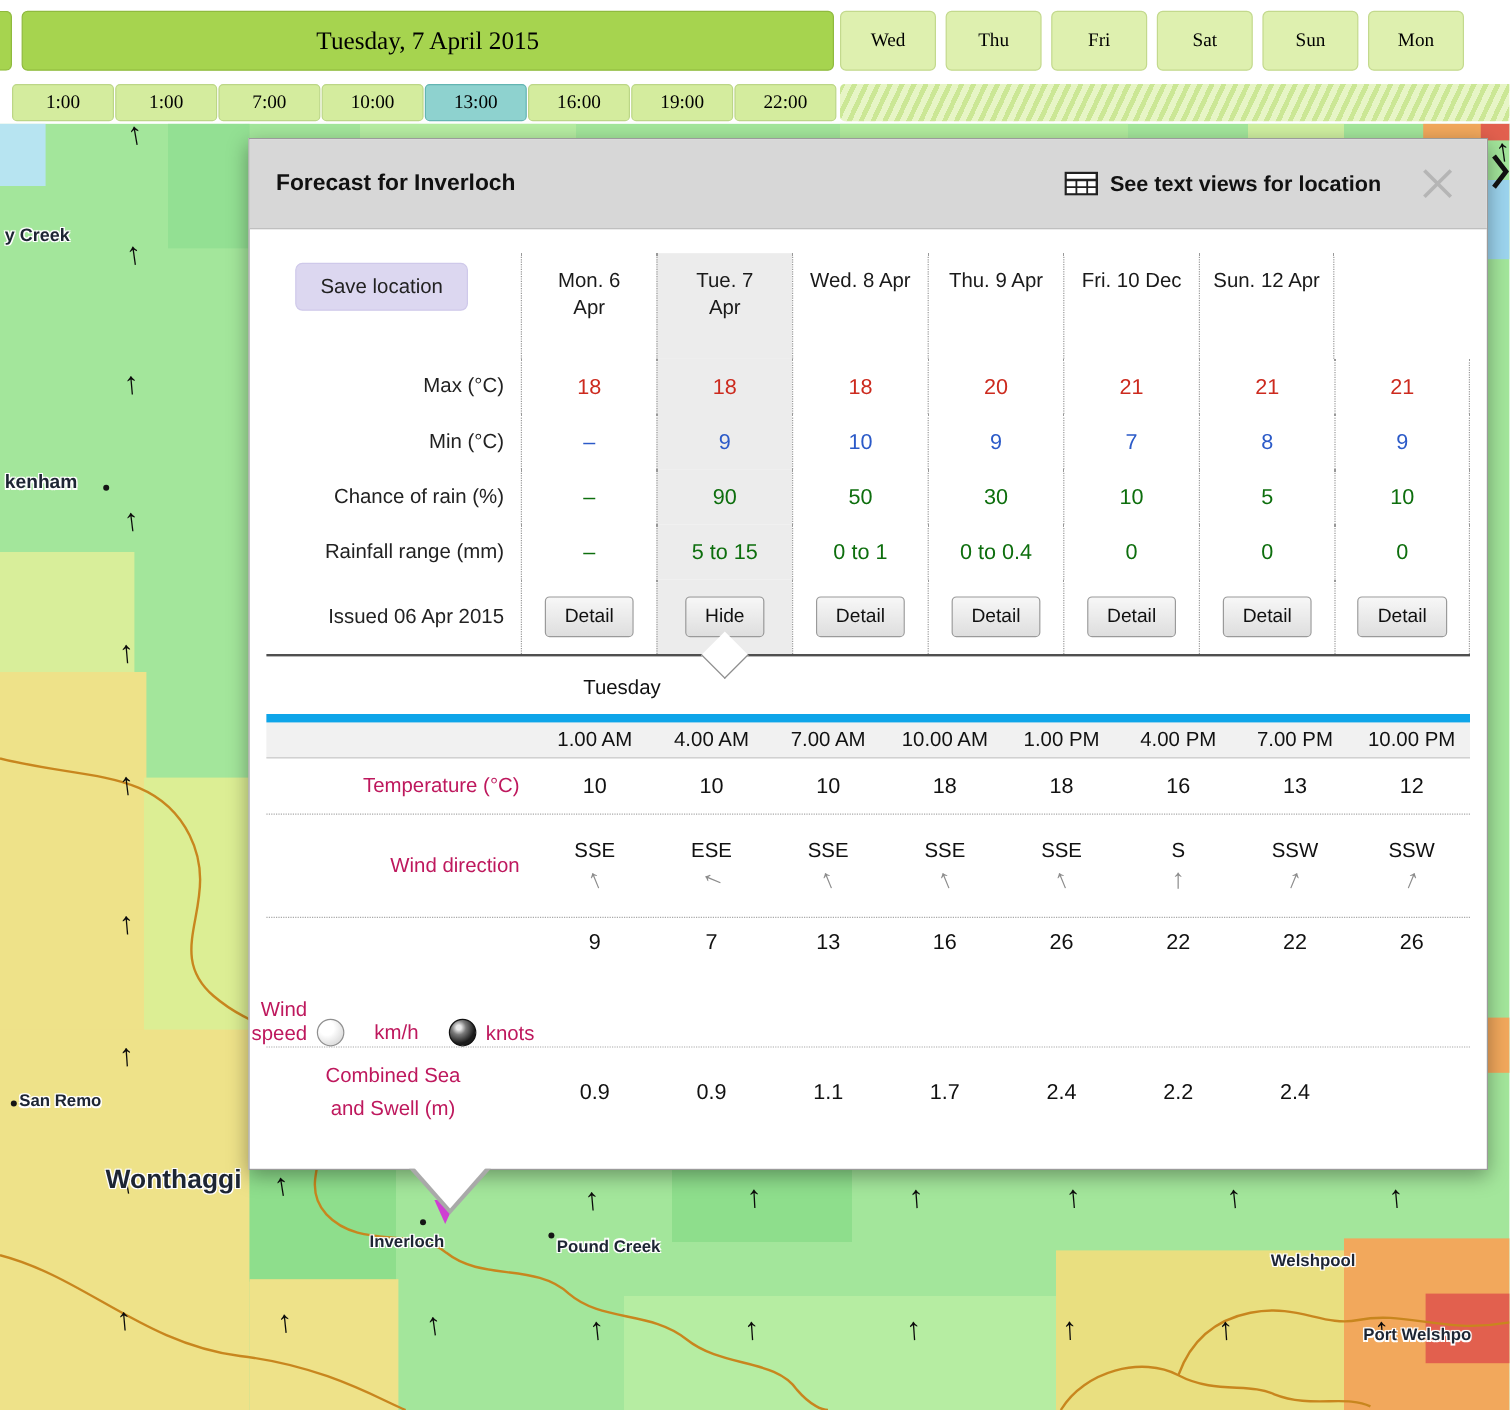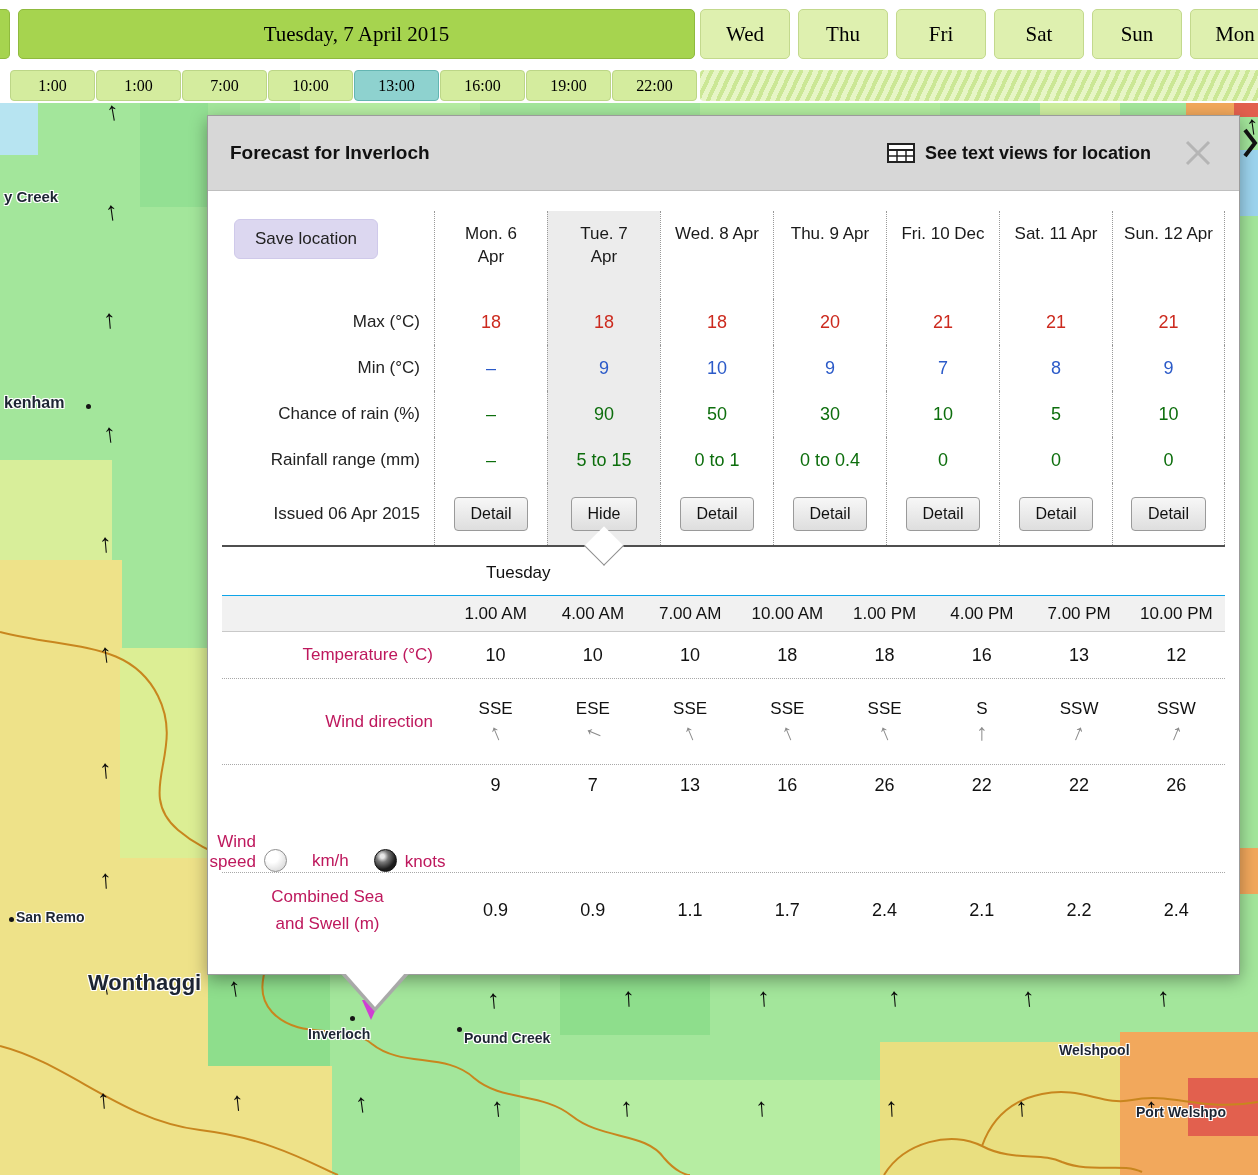--- a/index.html
+++ b/index.html
@@ -19,22 +19,22 @@
 
   
   #topbar-bg{position:absolute;top:0;left:0;width:1258px;height:103px;background:#fff;z-index:5}
   #prev-stub{position:absolute;left:0;top:9px;width:10px;height:50px;background:#a6d44f;
     border:1px solid #8fba3e;border-left:none;border-radius:0 5px 5px 0;z-index:6}
   #date-tab{position:absolute;left:18px;top:9px;width:677px;height:50px;background:#a6d44f;
     border:1px solid #8fba3e;border-radius:5px;display:flex;align-items:center;justify-content:center;
     font-size:21px;color:#000;z-index:6;font-family:"Liberation Serif",serif;cursor:pointer}
   #day-tabs{position:absolute;left:700px;top:9px;height:50px;display:flex;gap:8px;z-index:6;
     font-family:"Liberation Serif",serif}
-  .day-tab{width:90px;height:50px;background:#def0af;border:1px solid #c3d98d;border-radius:5px;
-    display:flex;align-items:center;justify-content:center;font-size:21px;color:#000;cursor:pointer}
+  .day-tab{width:80px;height:50px;background:#def0af;border:1px solid #c3d98d;border-radius:5px;
+    display:flex;align-items:center;justify-content:center;font-size:16px;color:#000;cursor:pointer}
   #time-hatch{position:absolute;left:700px;top:70px;width:558px;height:31px;z-index:6;
     background:repeating-linear-gradient(115deg,#cbe795 0 4px,#e7f5c6 4px 9px);border-radius:4px 0 0 4px}
   #time-tabs{position:absolute;left:10px;top:70px;height:21px;display:flex;gap:1px;z-index:6;
     font-family:"Liberation Serif",serif}
   .time-tab{width:85px;height:31px;background:#d4ec9e;border:1px solid #bcd687;border-radius:4px;
     display:flex;align-items:center;justify-content:center;font-size:16px;color:#000;cursor:pointer}
   .time-tab.sel{background:#8ed2cf;border-color:#63b5b2}
 
   
   #popup{position:absolute;left:207px;top:115px;width:1033px;height:860px;background:#fff;
@@ -59,34 +59,34 @@
   .cell.hl{background:#ececec}
   .wrow.whead{height:88px}
   .whead .cell{white-space:pre-line;text-align:center;font-size:17px;align-items:flex-start;
     padding-top:12px;line-height:1.35;color:#1a1a1a}
   .whead .wlabel{align-items:flex-start;justify-content:flex-start;padding-top:8px}
   .wrow.wvals{height:46px}
   .wrow.wbtns{height:62px}
   .fbtn{font-family:"Liberation Sans",sans-serif;font-size:16px;color:#111;padding:7px 16px;
     border:1px solid #9a9a9a;border-radius:4px;background:linear-gradient(#f7f7f7,#dedede);cursor:pointer}
   #save-btn{font-family:"Liberation Sans",sans-serif;font-size:17px;color:#222;background:#dcd7f0;
-    border:1px solid #cfc9ea;border-radius:6px;padding:9px 20px;cursor:pointer;margin-left:12px}
+    border:1px solid #cfc9ea;border-radius:6px;padding:9px 20px;cursor:pointer;margin-left:24px}
 
   
   #sep{position:relative;border-top:2px solid #4f4f4f;margin-top:0}
   #notch{position:absolute;left:368px;top:-15px;width:28px;height:28px;background:#fff;
     border-right:1px solid #8e8e8e;border-bottom:1px solid #8e8e8e;transform:rotate(45deg)}
 
   
   #tuesday-title{font-size:17px;color:#111;margin:16px 0 12px;padding-left:264px}
   .drow{display:grid;grid-template-columns:225px repeat(8,1fr)}
   .dcell{display:flex;align-items:center;justify-content:center;font-size:18px;color:#111}
   .dlabel{display:flex;align-items:center;justify-content:flex-end;padding-right:14px;
     font-size:17px;color:#be185d;text-align:right}
-  .drow.dhead{height:37px;background:#f1f1f1;border-top:1px solid #0ea5e9;border-bottom:1px solid #c9c9c9}
+  .drow.dhead{height:37px;background:#f1f1f1;border-top:7px solid #0ea5e9;border-bottom:1px solid #c9c9c9}
   .dhead .dcell{font-size:17px}
   .drow.r-temp{height:46px}
   .drow.r-dir{height:86px;border-top:1px dotted #a8a8a8}
   .drow.r-speed{height:108px;border-top:1px dotted #a8a8a8}
   .drow.r-sea{height:76px;border-top:1px dotted #a8a8a8}
   .r-dir .dcell{flex-direction:column;gap:2px}
   .dirtxt{font-size:17px}
   .dirarrow{font-size:23px;color:#8c8c8c;font-weight:bold;line-height:1}
   .r-speed .dcell{align-items:flex-start;padding-top:10px}
   .ws-label{flex-direction:row;align-items:flex-end;justify-content:center;gap:8px}
@@ -234,21 +234,20 @@
           <div class="wlabel">
             <button id="save-btn">Save location</button>
           </div>
           <div class="cell">Mon. 6
 Apr</div>
           <div class="cell hl">Tue. 7
 Apr</div>
           <div class="cell">Wed. 8 Apr</div>
           <div class="cell">Thu. 9 Apr</div>
           <div class="cell">Fri. 10 Dec</div>
-          <div class="cell">Sat. 11 Apr</div>
           <div class="cell">Sun. 12 Apr</div>
         </div>
         <div class="wrow wvals">
           <div class="wlabel">Max (°C)</div>
           <div class="cell" style="color: rgb(204, 42, 30);">18</div>
           <div class="cell hl" style="color: rgb(204, 42, 30);">18</div>
           <div class="cell" style="color: rgb(204, 42, 30);">18</div>
           <div class="cell" style="color: rgb(204, 42, 30);">20</div>
           <div class="cell" style="color: rgb(204, 42, 30);">21</div>
           <div class="cell" style="color: rgb(204, 42, 30);">21</div>
@@ -396,21 +395,20 @@
       <div class="drow r-sea" id="r-sea">
         <div class="dlabel two-line">
           <div>Combined Sea</div>
           <div>and Swell (m)</div>
         </div>
       <div class="dcell">0.9</div>
           <div class="dcell">0.9</div>
           <div class="dcell">1.1</div>
           <div class="dcell">1.7</div>
           <div class="dcell">2.4</div>
-          <div class="dcell">2.1</div>
           <div class="dcell">2.2</div>
           <div class="dcell">2.4</div>
         </div>
     </div>
   </div>
 </div>
 
 <div class="tail" id="tail-outer"></div>
 <div class="tail" id="tail-inner"></div>
 

